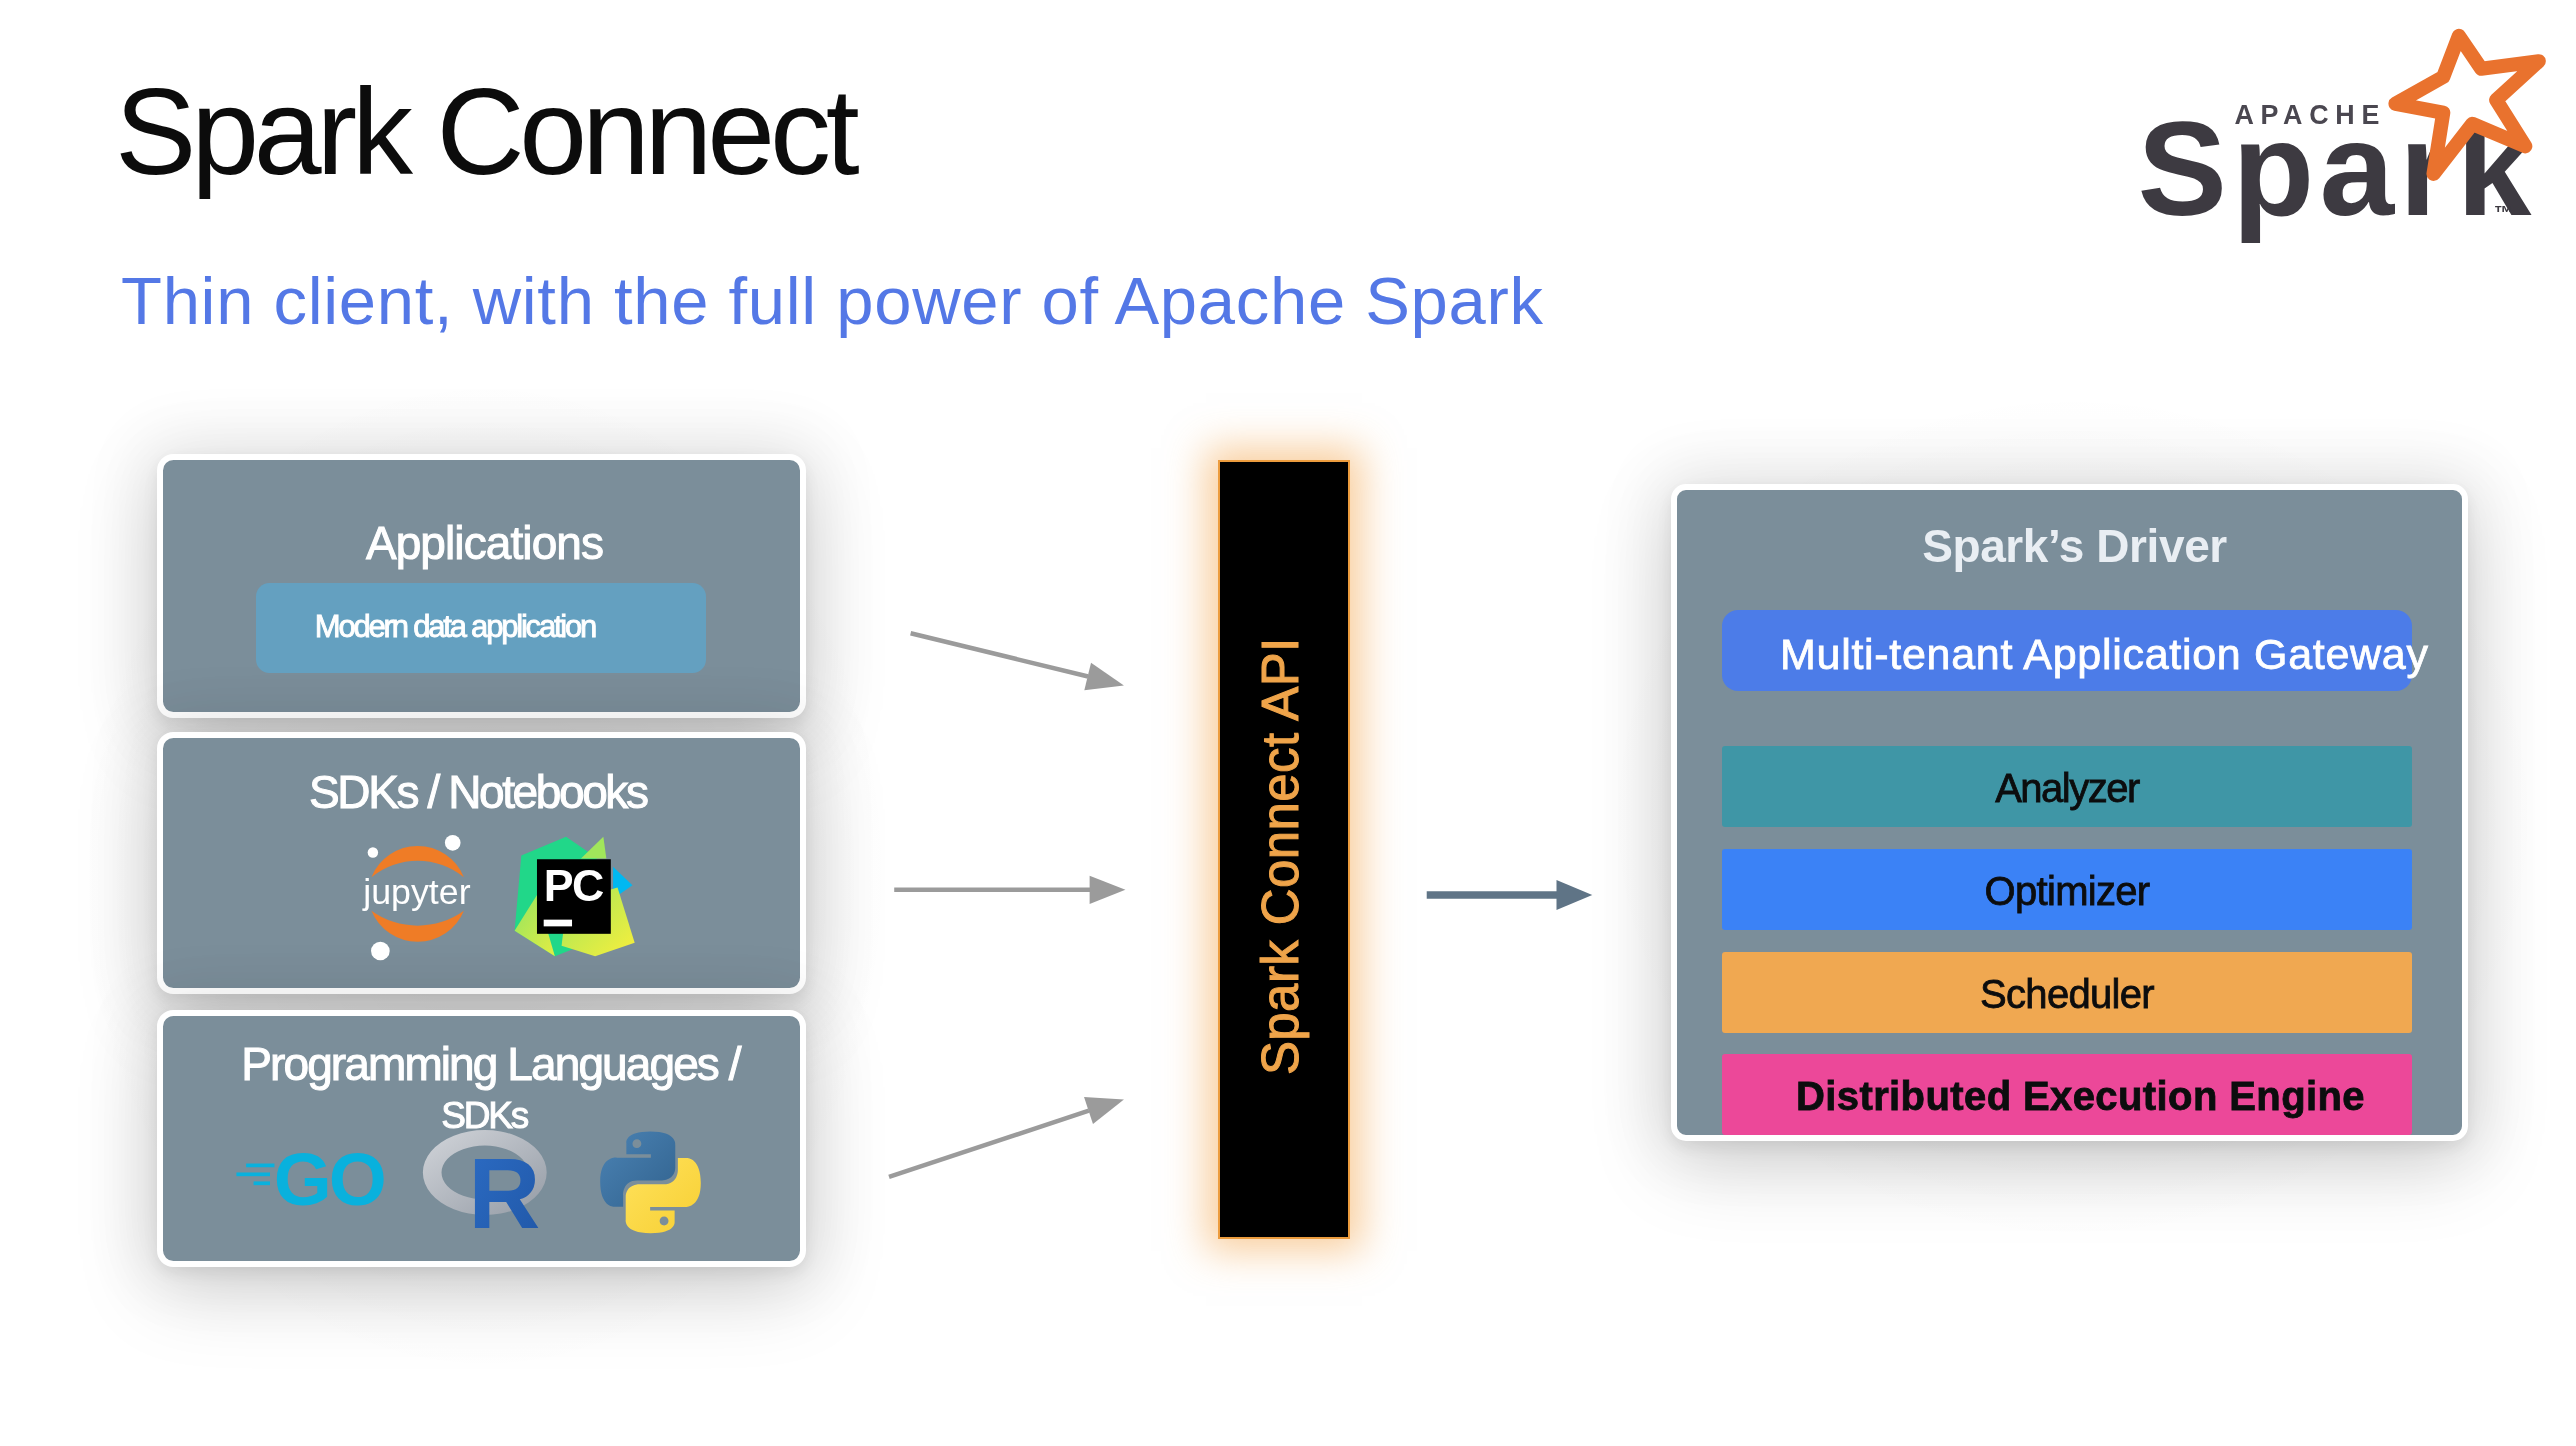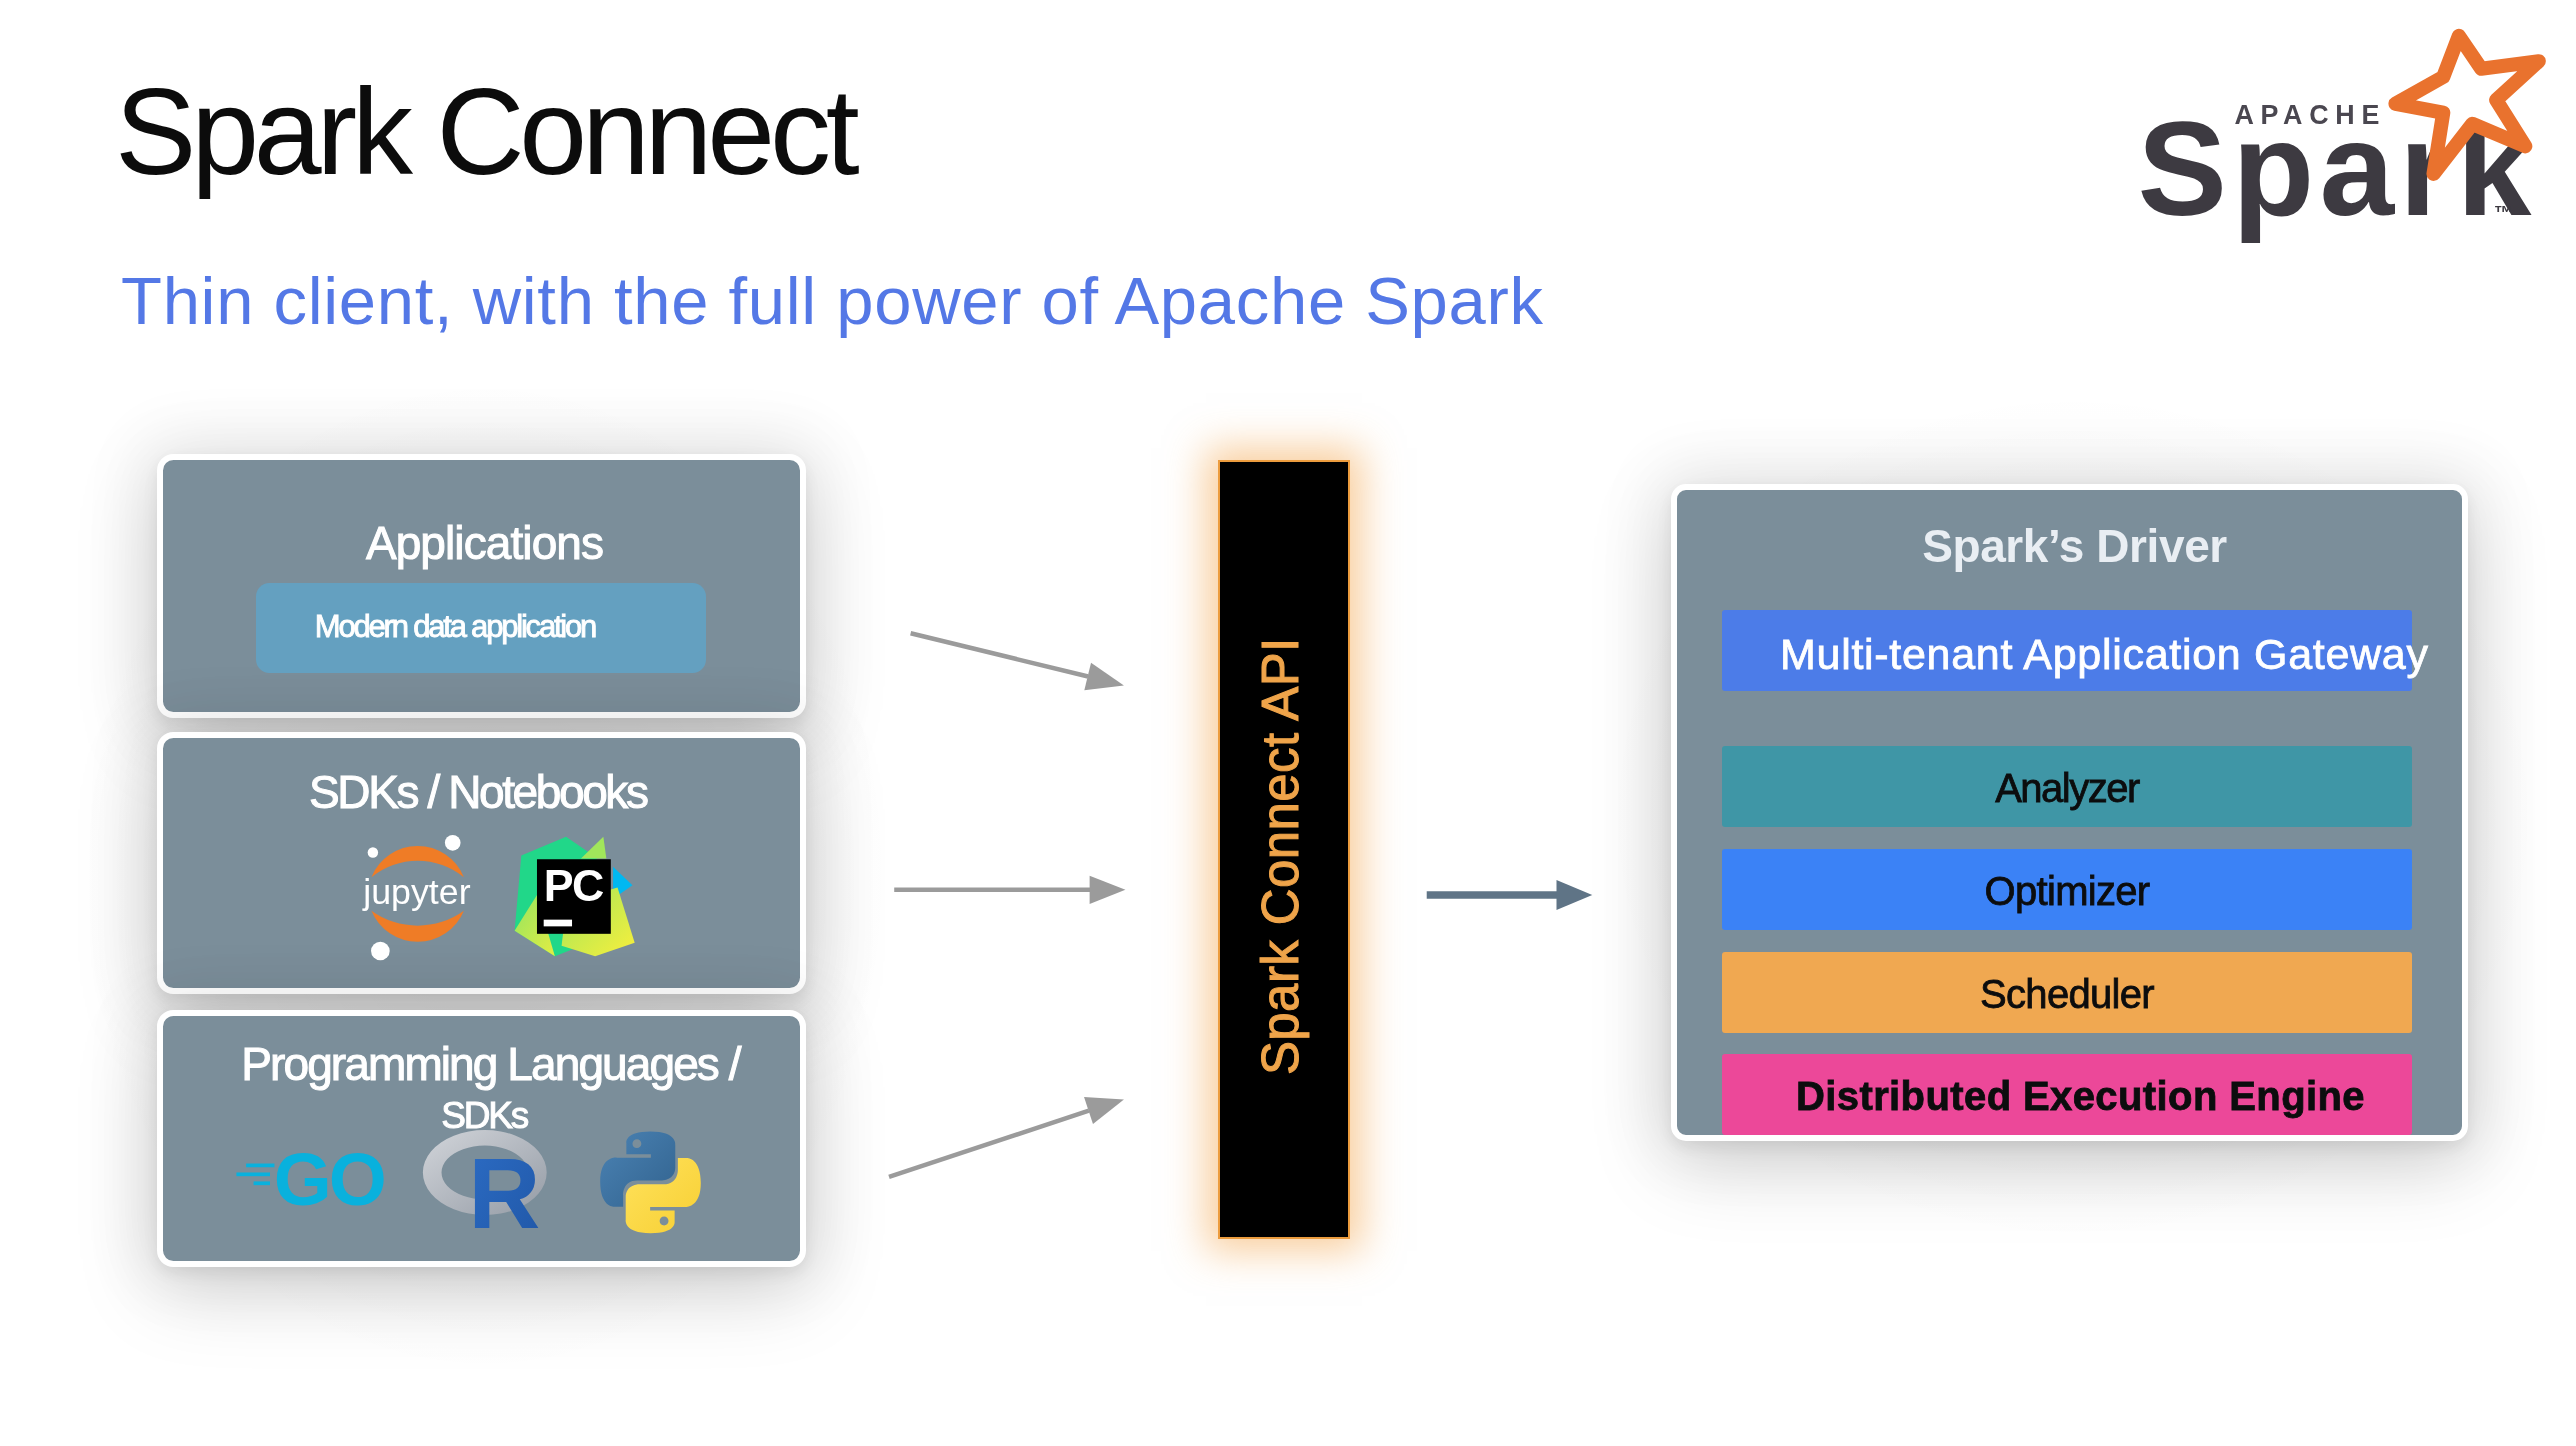--- a/index.html
+++ b/index.html
@@ -16,21 +16,21 @@
 #bar{position:absolute;box-sizing:border-box;left:1218px;top:460px;width:132px;height:779px;background:#000;border:2.2px solid #ec9c3e;
   box-shadow:0 0 37px 12px rgba(244,158,60,.50);}
 #bartext{position:absolute;left:1218px;top:460px;width:132px;height:779px;display:flex;align-items:center;justify-content:center;}
 #bartext span{transform:rotate(-90deg) translate(-6.7px,-3.7px);white-space:nowrap;color:#efa44a;font-size:51px;letter-spacing:0.4px;-webkit-text-stroke:1px #efa44a;}
 #rbox{position:absolute;box-sizing:border-box;left:1671px;top:484px;width:797px;height:657px;background:#7b8e9a;border:6px solid #fff;border-radius:15px;
   box-shadow:0 6px 15px rgba(0,0,0,.07), 0 22.4px 82px rgba(0,0,0,.17), 0 0 60px 22.4px rgba(0,0,0,.05);}
 #rtitle{position:absolute;left:1676px;top:523px;width:797px;text-align:center;font-size:46px;font-weight:bold;color:#e9eef3;letter-spacing:-0.4px;line-height:1;}
 .row{position:absolute;left:1722px;width:690px;height:81px;border-radius:3px;text-align:center;white-space:nowrap;
   font-size:40px;letter-spacing:-0.4px;line-height:81px;padding-top:2.2px;box-sizing:border-box;}
 .rowdark{color:#0c0d0e;margin-top:32px;-webkit-text-stroke:0.8px #0c0d0e;}
-.rowlight{color:#fff;-webkit-text-stroke:0.8px #fff;}
+.rowlight{color:#fff;border-radius:16px;-webkit-text-stroke:0.8px #fff;}
 </style>
 </head>
 <body>
 <div class="halo" style="left:75px;top:373px;width:820px;height:1007px;background:radial-gradient(closest-side,rgba(0,0,0,.06),rgba(0,0,0,0) 100%);"></div>
 <div class="halo" style="left:1603px;top:388px;width:940px;height:858px;background:radial-gradient(closest-side,rgba(0,0,0,.06),rgba(0,0,0,0) 100%);"></div>
 
 <div id="title">Spark Connect</div>
 <div id="subtitle">Thin client, with the full power of Apache Spark</div>
 
 <div class="gbox" style="left:157px;top:454px;width:649px;height:264px;"></div>

